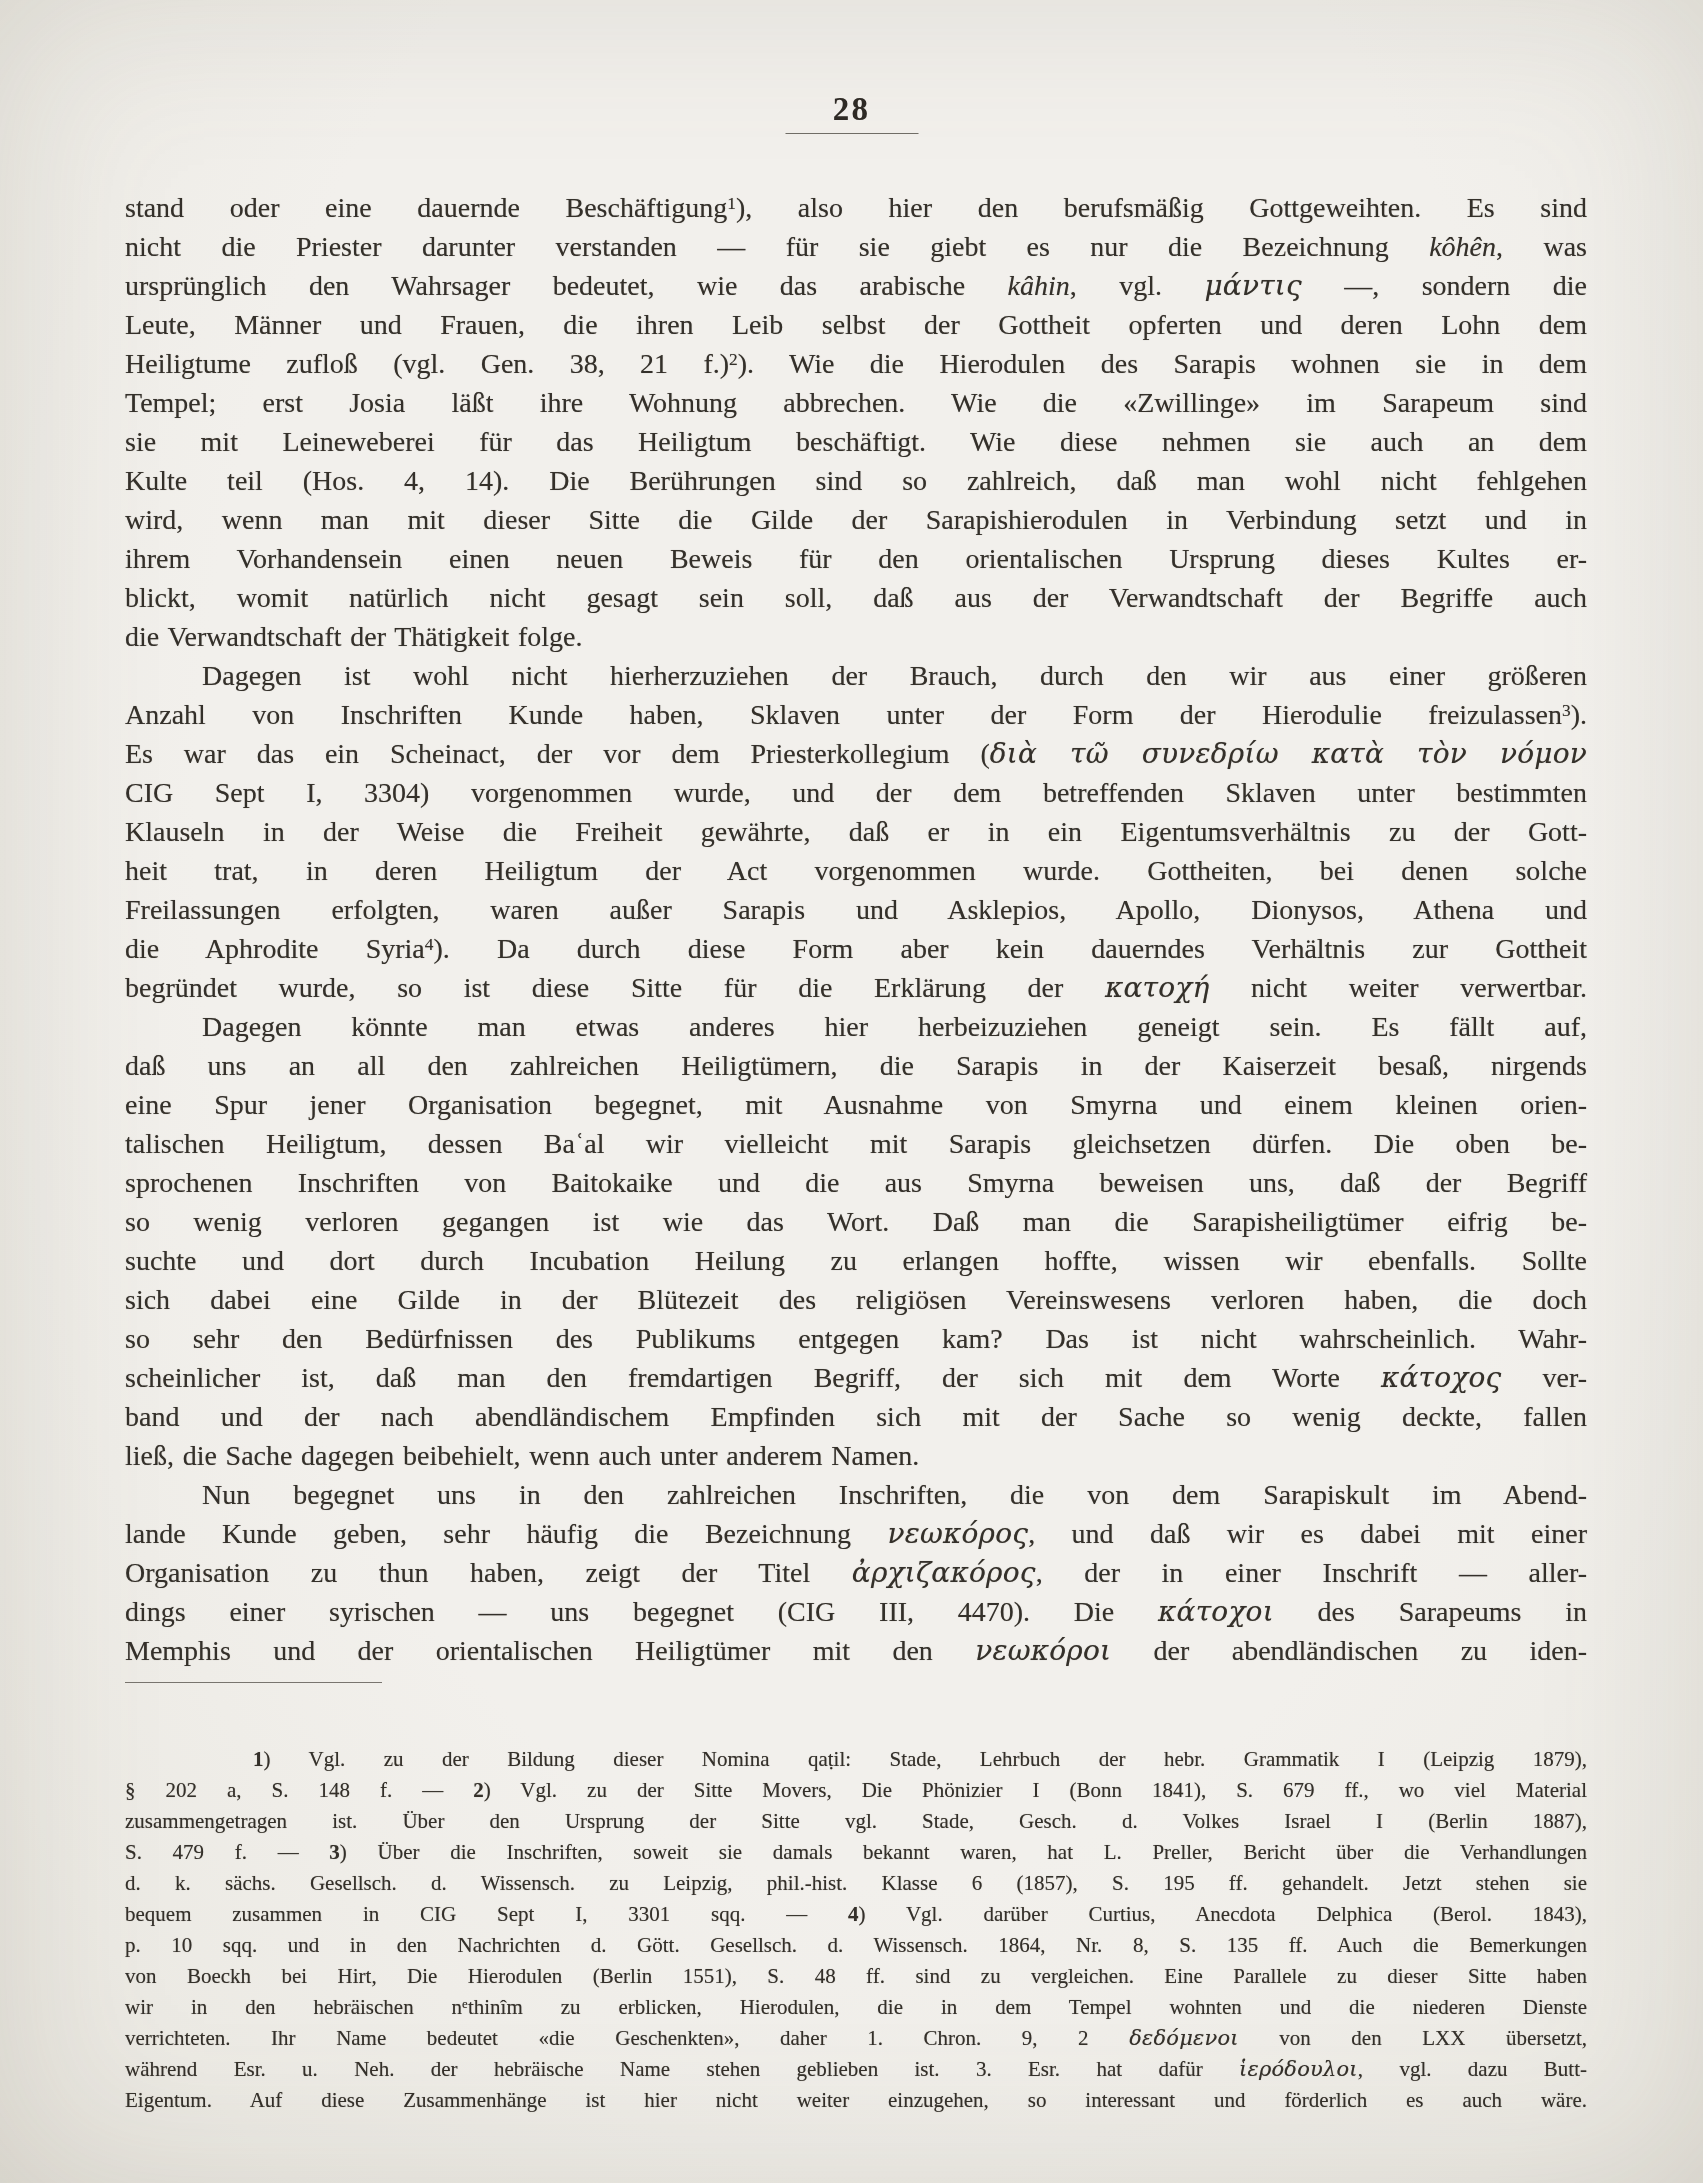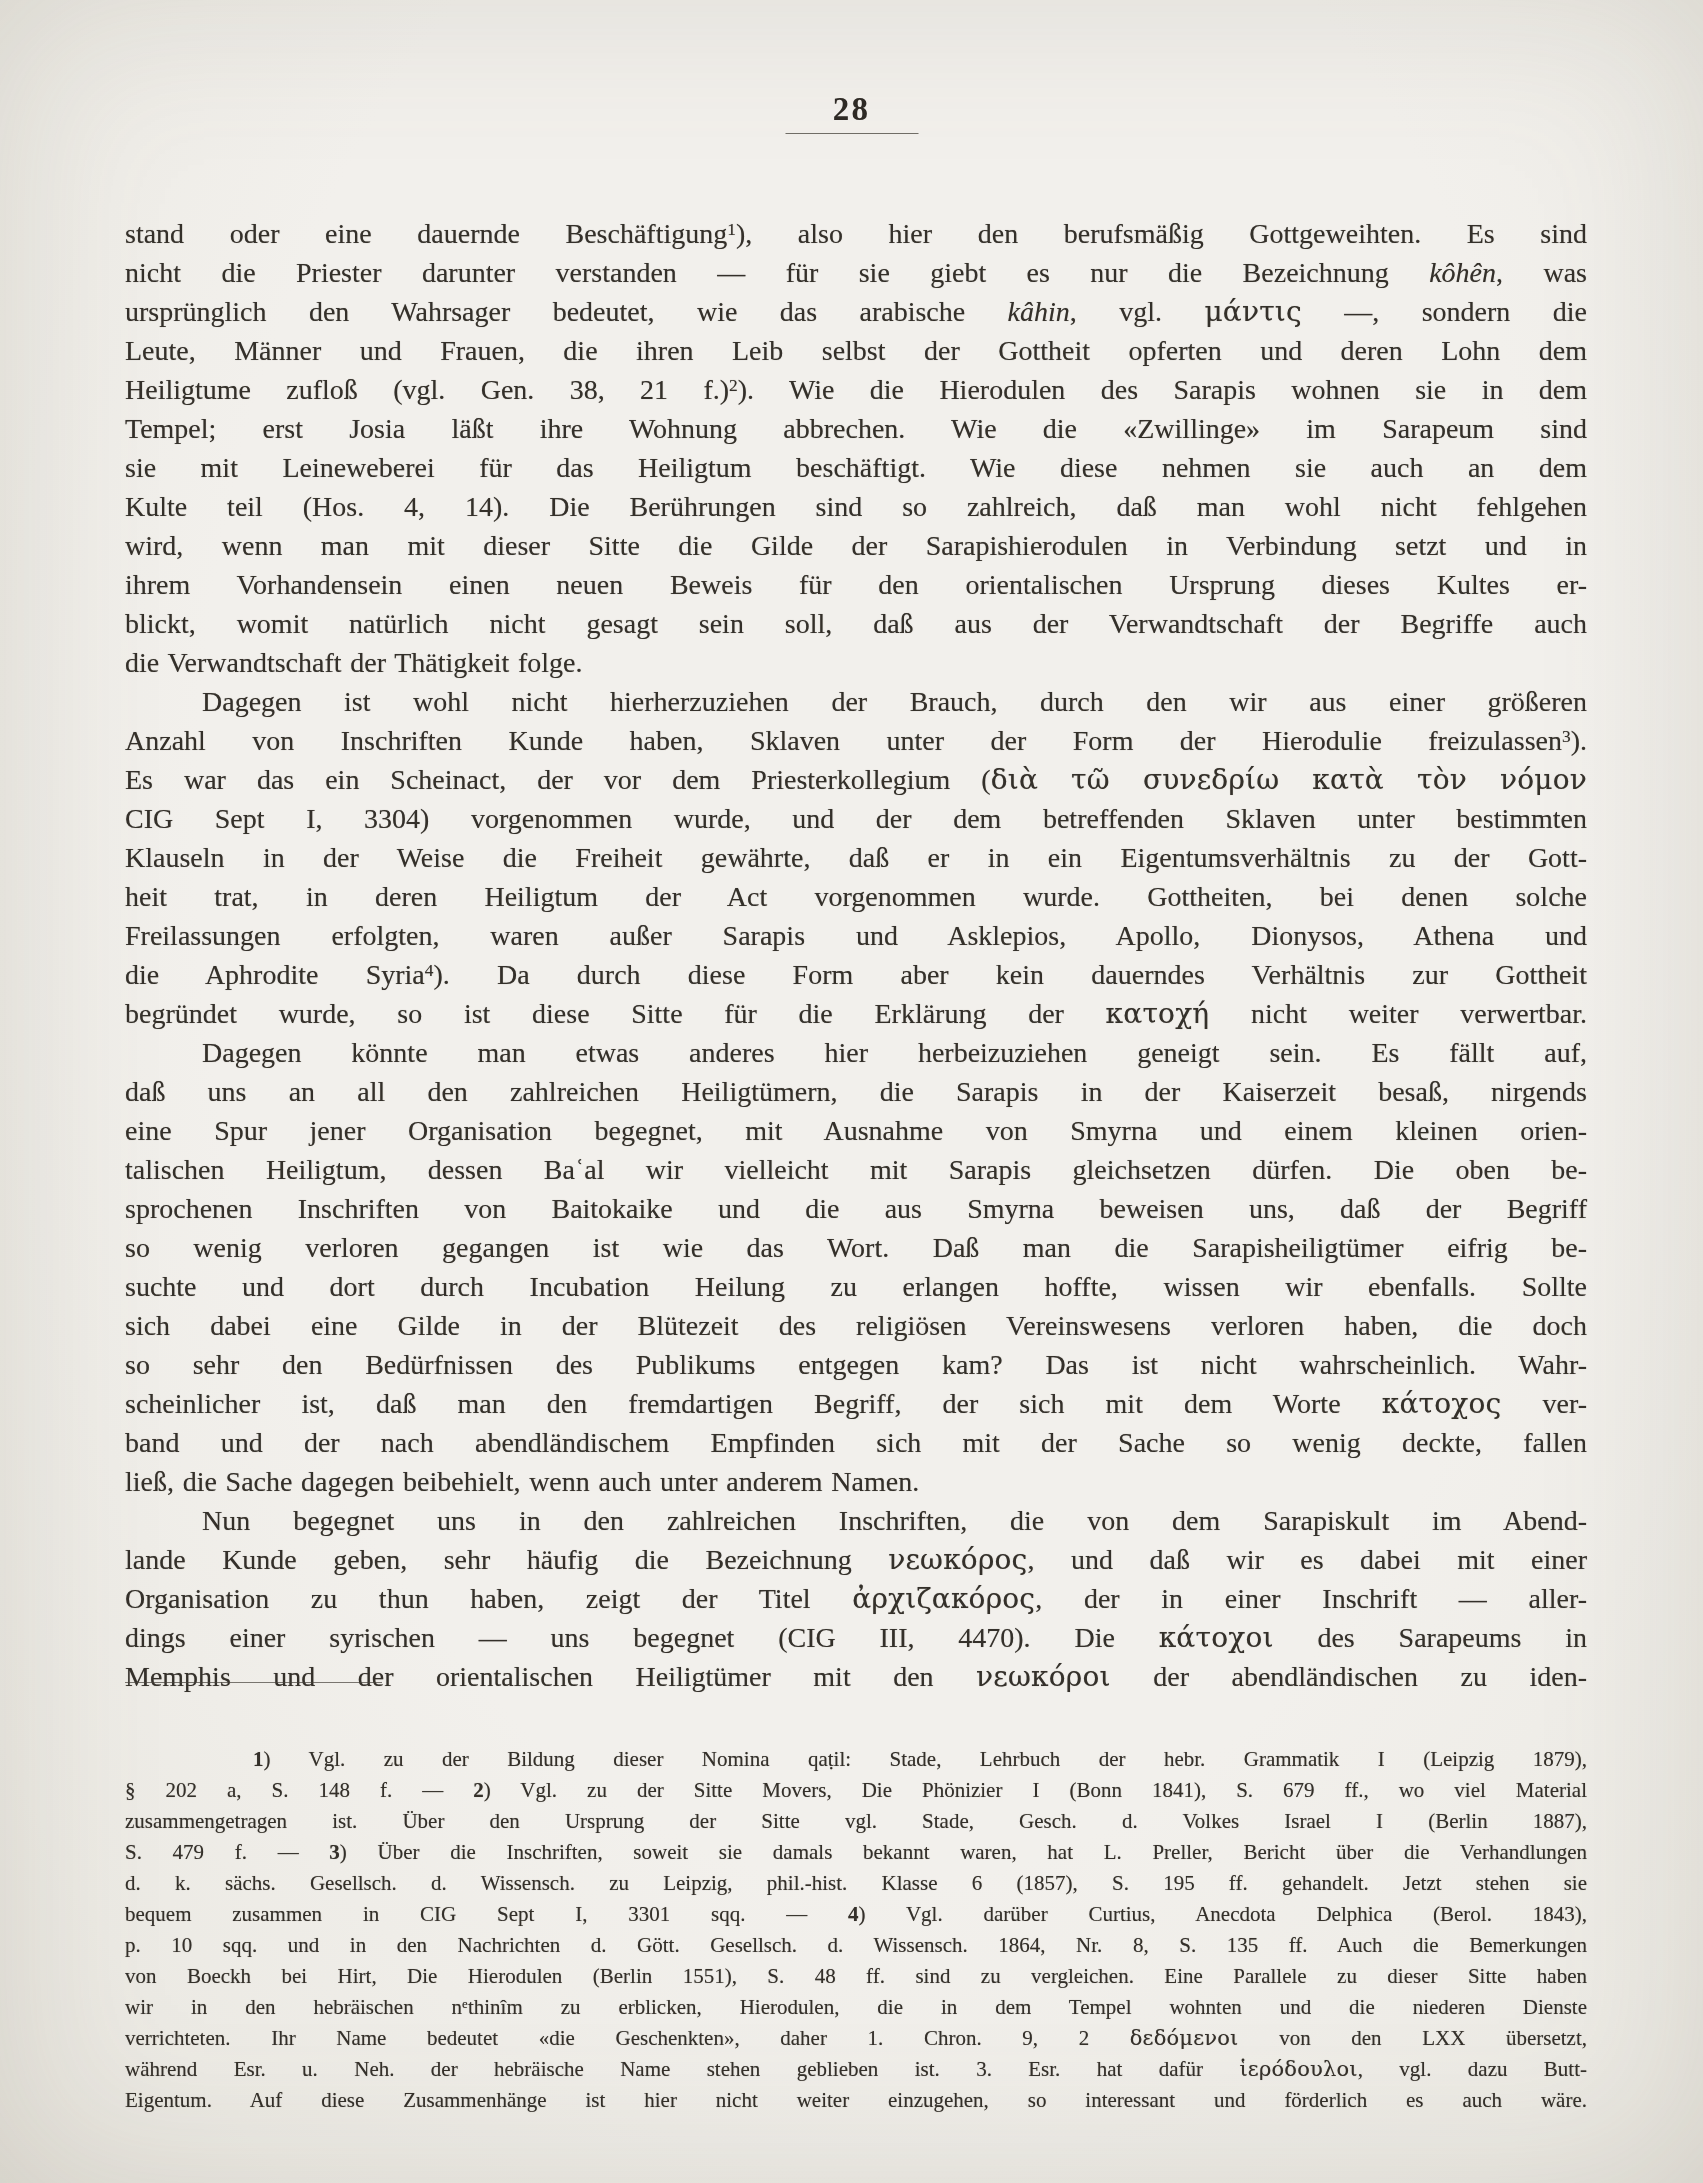--- a/index.html
+++ b/index.html
@@ -17,21 +17,20 @@
     text-align:center;font-size:33px;font-weight:bold;letter-spacing:2.3px;
     color:#2e2a25;
   }
   .page-rule{
     position:absolute;top:133px;left:50%;transform:translateX(-50%);
     width:133px;height:0;border-top:1.5px solid rgba(70,66,58,0.75);
   }
   .body-block{
     position:absolute;top:188px;left:125px;width:1462px;
     font-size:28px;
-    margin-top:26px;
   }
   .line{
     height:39px;line-height:39px;
     text-align:justify;text-align-last:justify;
     white-space:normal;
     word-spacing:0.06em;
     text-shadow:0 0 0.8px rgba(50,45,38,0.45);
   }
   .noj{text-align-last:left;}
   .ind{text-indent:77px;}
@@ -39,21 +38,21 @@
     position:absolute;top:1682px;left:125px;width:257px;height:0;
     border-top:1.5px solid rgba(70,66,58,0.7);
   }
   .fn-block{
     position:absolute;top:1744px;left:125px;width:1462px;
     font-size:21px;
   }
   .fn-block .line{height:31px;line-height:31px;}
   .fn-block .ind{text-indent:128px;}
   .it{font-style:italic;}
-  .gr{font-family:"DejaVu Serif",serif;letter-spacing:0.2px;}
+  .gr{font-style:italic;font-family:"DejaVu Serif",serif;letter-spacing:0.2px;}
   .bd{font-weight:bold;font-style:normal;}
   .sup{font-size:0.62em;position:relative;top:-0.45em;line-height:0;}
 </style>
 </head>
 <body>
 
 <div class="page">
   <div class="page-number">28</div>
   <div class="page-rule"></div>
   <div class="body-block" id="body-block">

